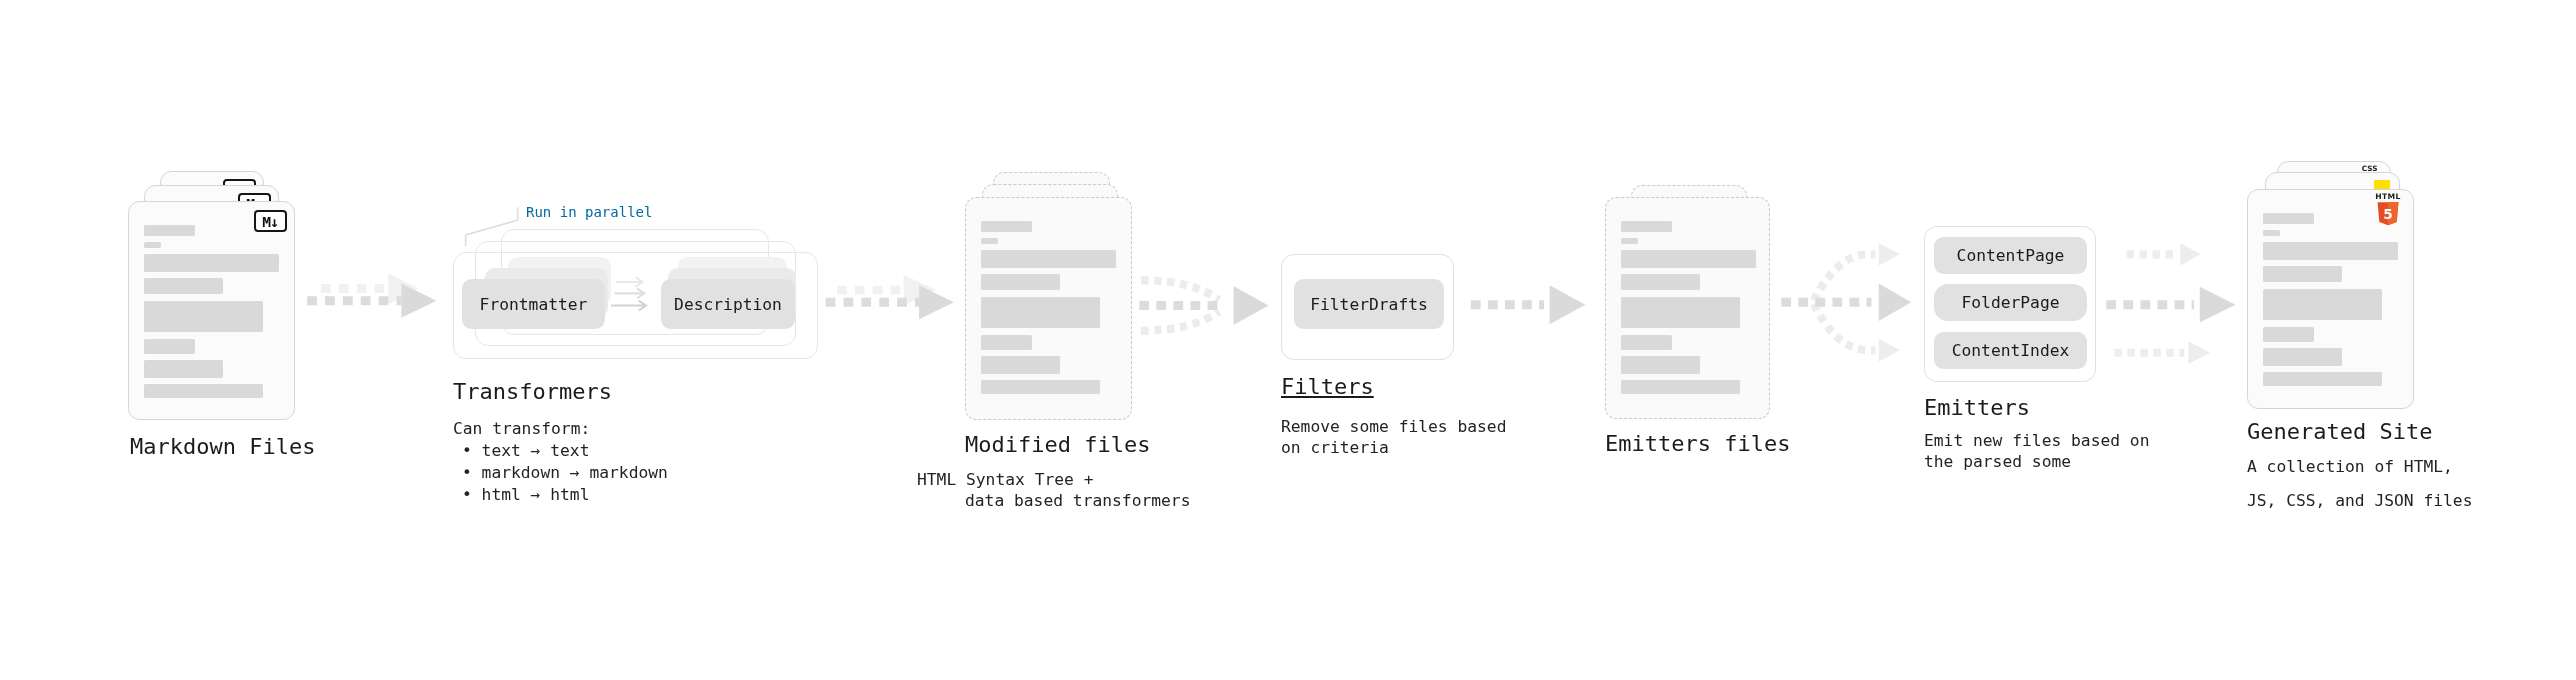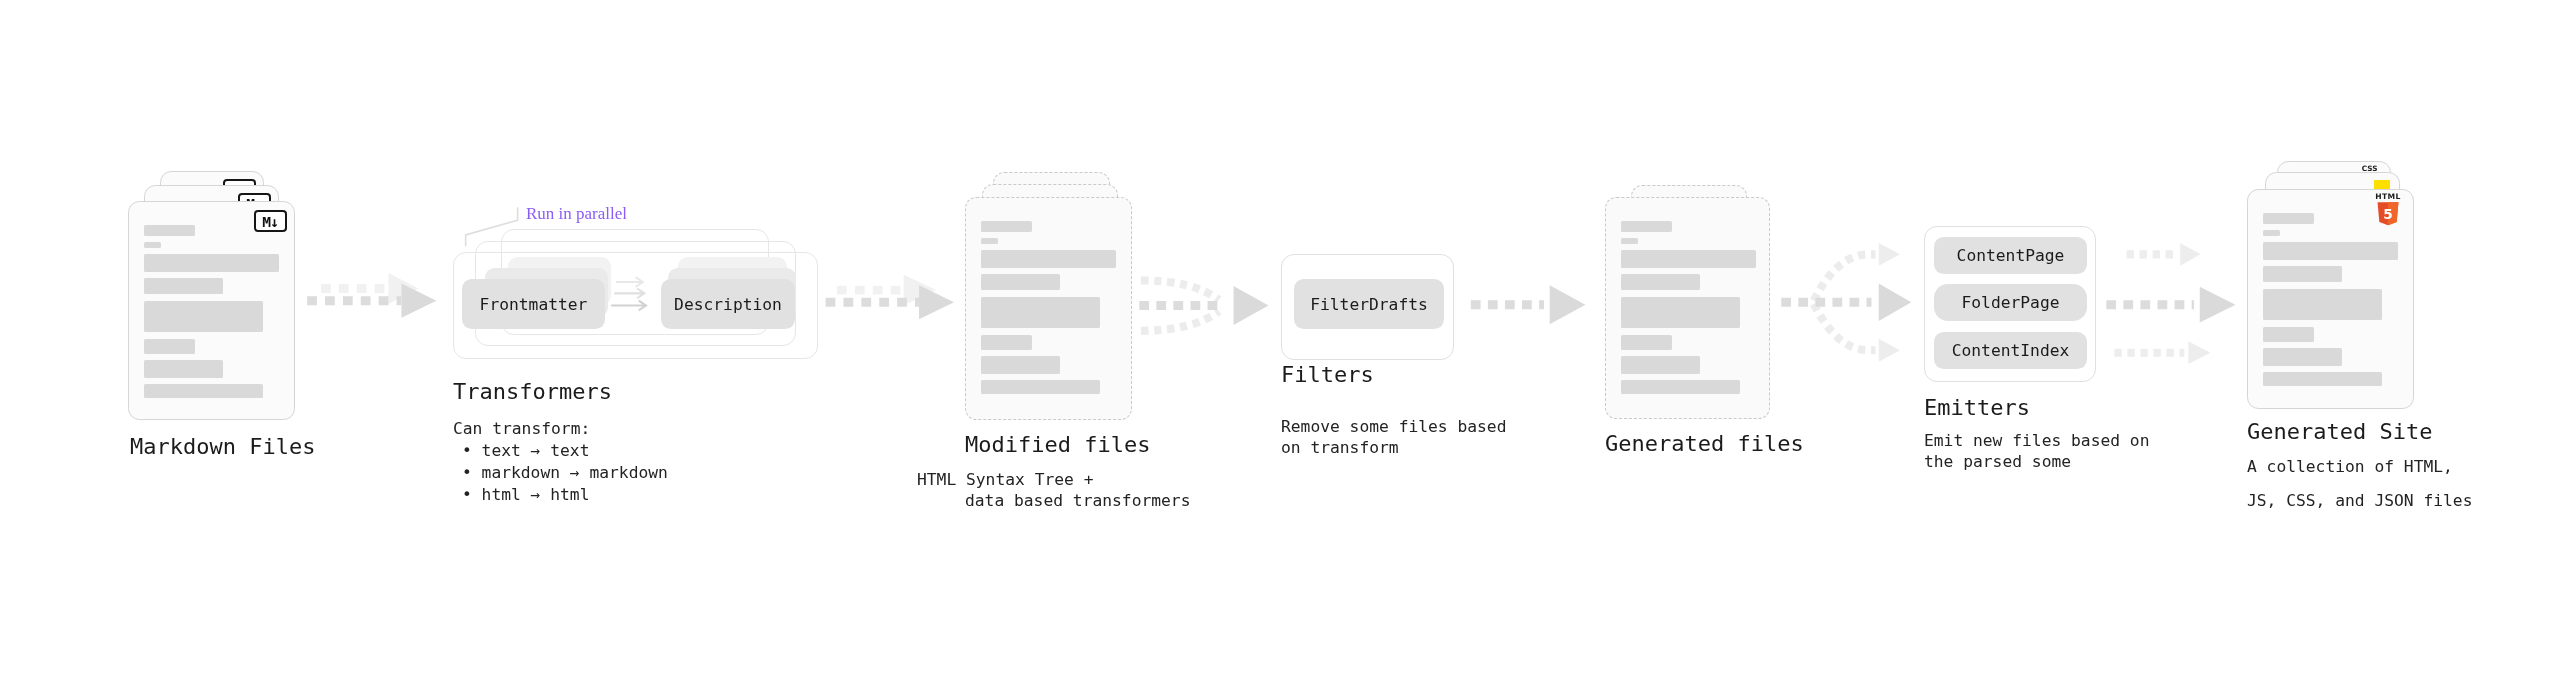--- a/index.html
+++ b/index.html
@@ -29,21 +29,21 @@
   .obox.solidbg{background:#ffffff;border-color:#e0e0e0;}
 
   
   .pill{position:absolute;background:#e1e1e1;border-radius:9.8px;box-sizing:border-box;
         display:flex;align-items:center;justify-content:center;font-size:16.3px;color:#1b1b1b;text-align:right;}
   .pill.ghost1{background:#eaeaea;}
   .pill.ghost2{background:#f2f2f2;}
 
   .stage-title{position:absolute;font-size:22px;color:#1b1b1b;white-space:nowrap;}
   .stage-desc{position:absolute;font-size:16.3px;line-height:21.5px;color:#232323;white-space:nowrap;}
-  .note-label{position:absolute;font-size:17px;color:#8b5cf6;white-space:nowrap;font-family:Liberation Serif, serif;}
+  .note-label{position:absolute;font-size:14px;color:#0369a1;white-space:nowrap;}
 </style>
 </head>
 <body>
 
 <div id="canvas">
 
   <svg class="overlay" width="2576" height="681" viewBox="0 0 3170 838">
 
     <g>
       <path d="M395 355 H478" stroke="#f1f1f1" stroke-width="11" stroke-dasharray="12 10" fill="none"></path>
@@ -170,40 +170,40 @@
         </div>
     </div>
     <div class="stage-title" style="left:965px;top:432px;">Modified files</div>
     <div class="stage-desc" style="left:917px;top:469px;">HTML Syntax Tree +</div>
     <div class="stage-desc" style="left:965px;top:490px;">data based transformers</div>
   </div>
 
   <div>
     <div class="obox solidbg" style="left:1281px;top:254px;width:173px;height:106px;"></div>
     <div class="pill" style="left:1294px;top:279px;width:150px;height:50px;">FilterDrafts</div>
-    <div class="stage-title" style="left:1281px;top:362px;">Filters</div>
+    <div class="stage-title" style="left:1281px;top:374px;text-decoration:underline;">Filters</div>
     <div class="stage-desc" style="left:1281px;top:416px;">Remove some files based</div>
-    <div class="stage-desc" style="left:1281px;top:437px;">on transform</div>
+    <div class="stage-desc" style="left:1281px;top:437px;">on criteria</div>
   </div>
 
   <div>
     <div class="card dashed" style="left:1631px;top:185px;width:116px;height:219px;"></div>
     <div class="card dashed" style="left:1605px;top:197px;width:165px;height:222px;">
       <div class="doc-bars">
           <i style="left: 14.6px; top: 23px; width: 51px; height: 11.4px;"></i>
           <i style="left: 14.6px; top: 40px; width: 17px; height: 5.7px;"></i>
           <i style="left: 14.6px; top: 52px; width: 135px; height: 18px;"></i>
           <i style="left: 14.6px; top: 76px; width: 79px; height: 16.3px;"></i>
           <i style="left: 14.6px; top: 99px; width: 119px; height: 31px;"></i>
           <i style="left: 14.6px; top: 137px; width: 51px; height: 14.6px;"></i>
           <i style="left: 14.6px; top: 158px; width: 79px; height: 18px;"></i>
           <i style="left: 14.6px; top: 182px; width: 119px; height: 14px;"></i>
         </div>
     </div>
-    <div class="stage-title" style="left:1605px;top:431px;">Generated files</div>
+    <div class="stage-title" style="left:1605px;top:431px;">Emitters files</div>
   </div>
 
   <div>
     <div class="obox solidbg" style="left:1924px;top:226px;width:172px;height:156px;"></div>
     <div class="pill" style="left:1934px;top:237px;width:153px;height:37px;">ContentPage</div>
     <div class="pill" style="left:1934px;top:284px;width:153px;height:37px;border-radius:14px;">FolderPage</div>
     <div class="pill" style="left:1934px;top:332px;width:153px;height:37px;">ContentIndex</div>
     <div class="stage-title" style="left:1924px;top:395px;">Emitters</div>
     <div class="stage-desc" style="left:1924px;top:430px;">Emit new files based on</div>
     <div class="stage-desc" style="left:1924px;top:451px;">the parsed some</div>

